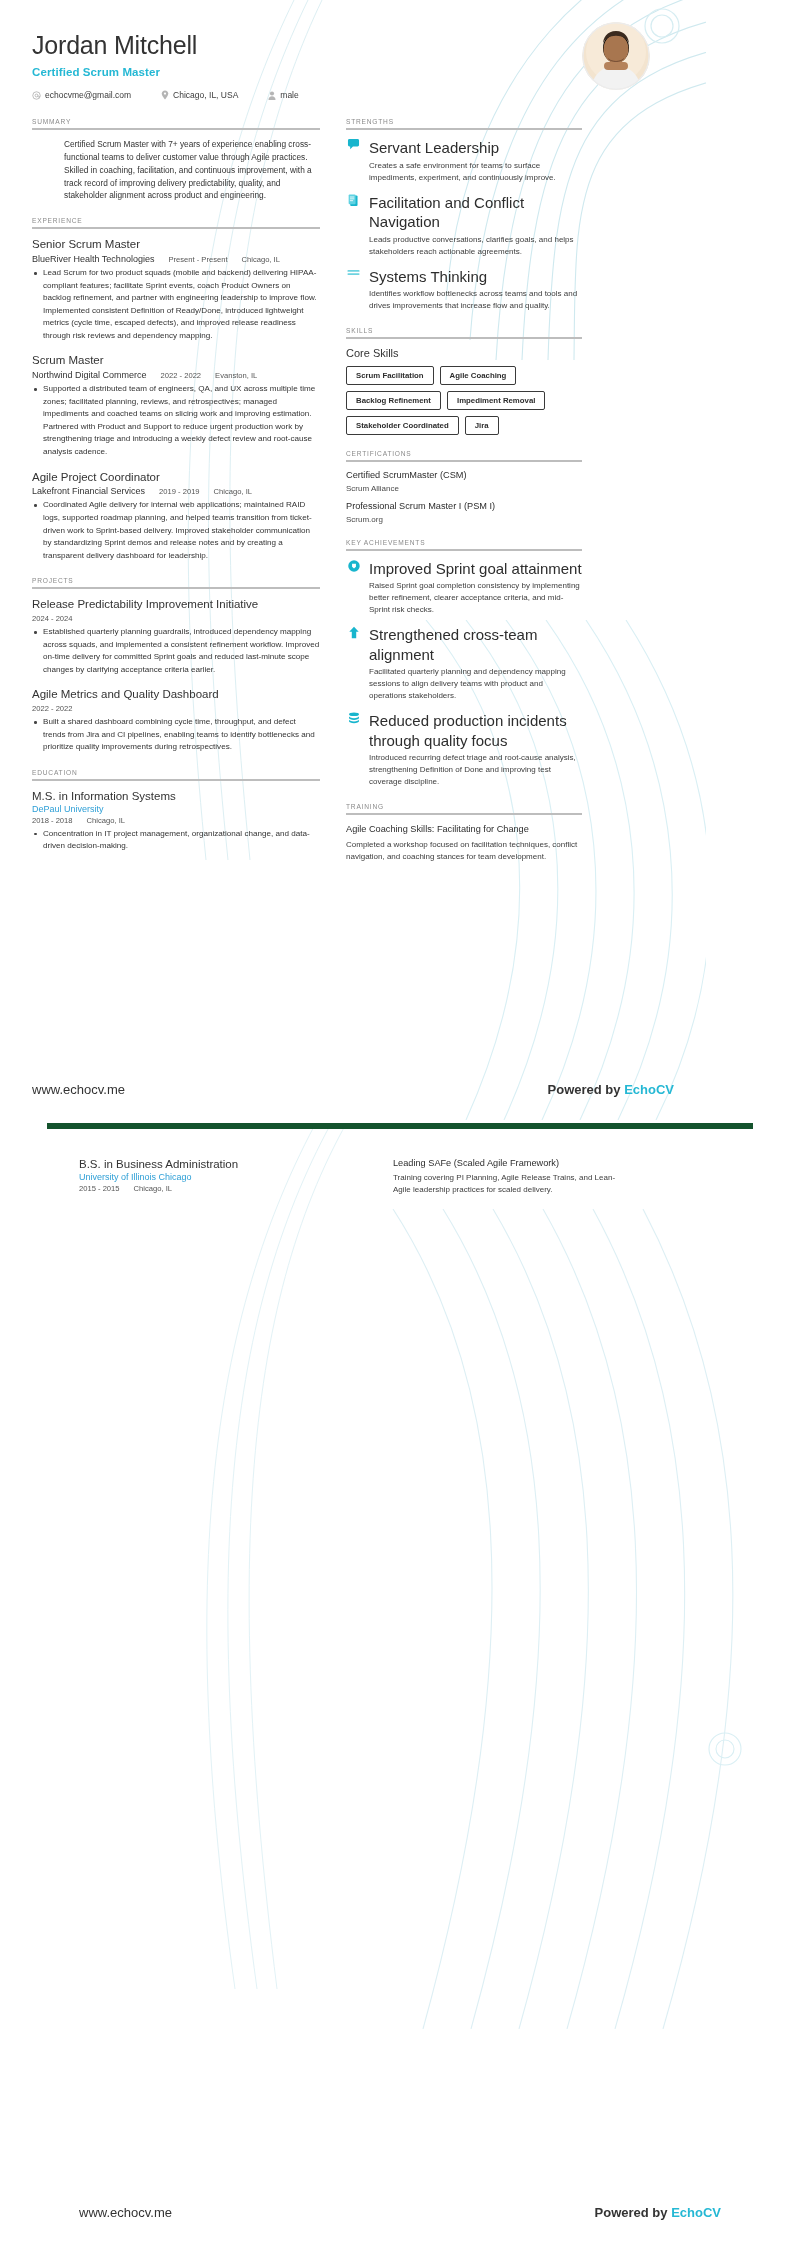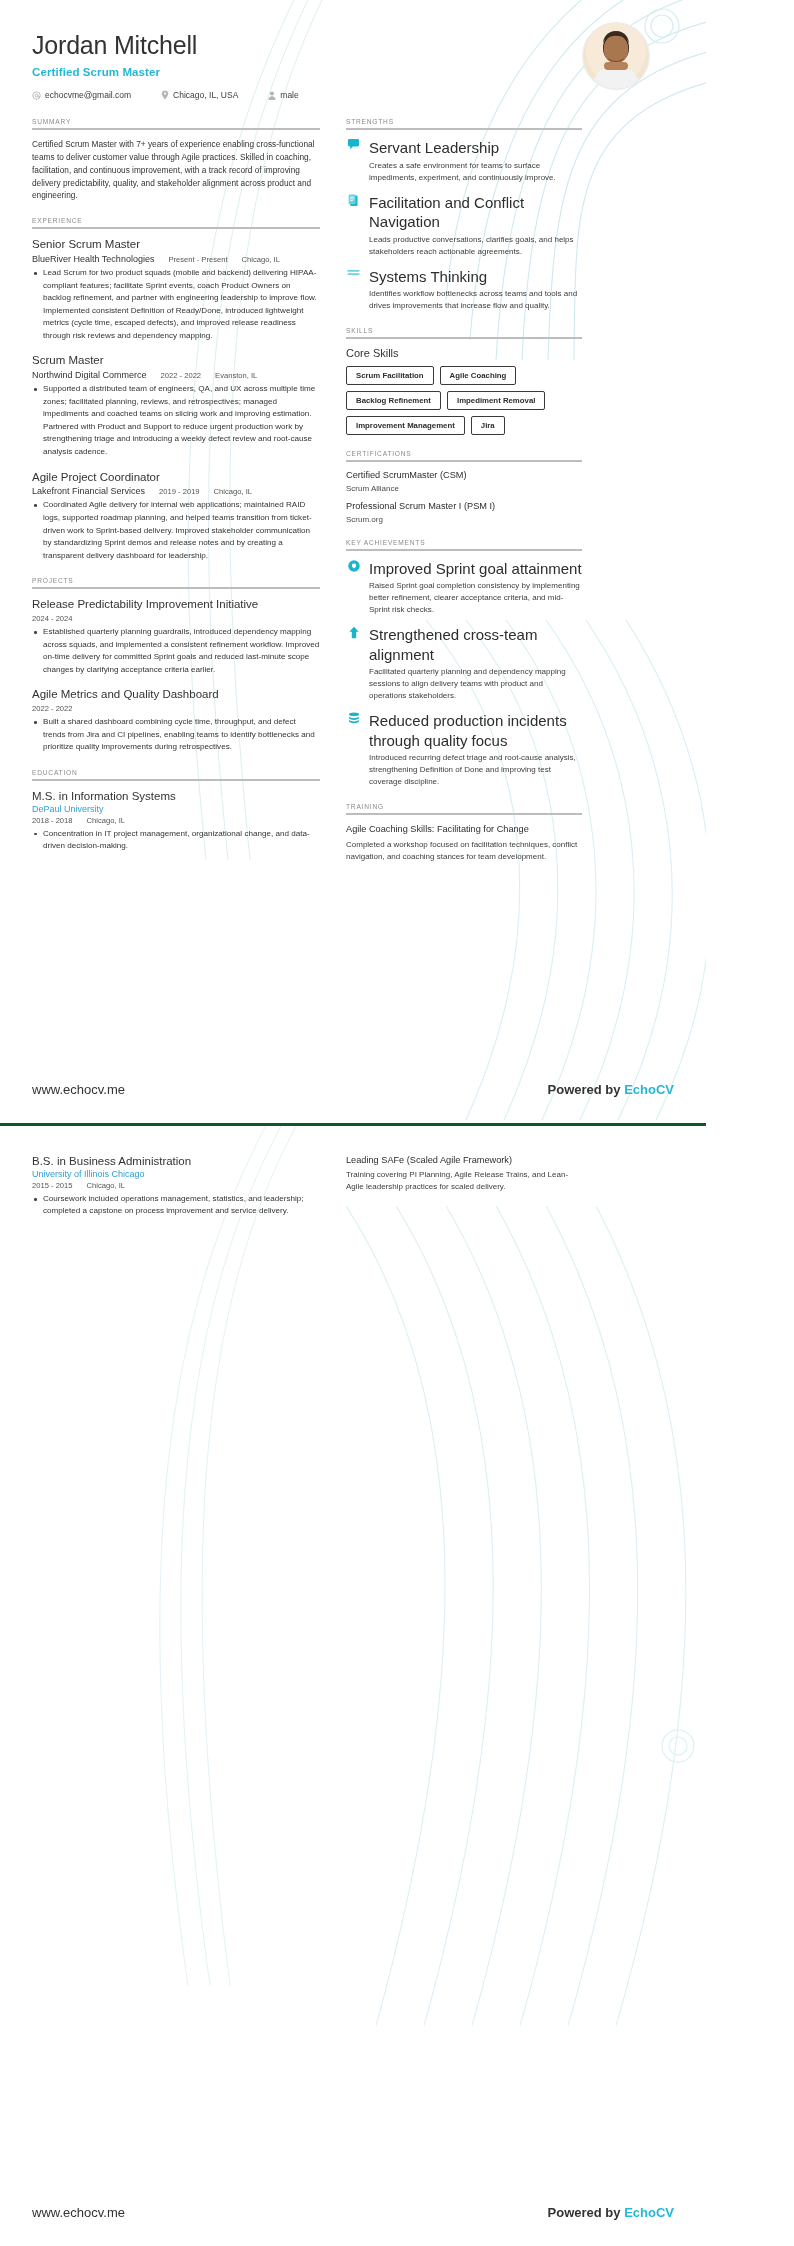--- a/index.html
+++ b/index.html
@@ -10,21 +10,21 @@
     color: #2d2d2d;
     -webkit-font-smoothing: antialiased;
   }
   .page {
     position: relative;
     width: 706px;
     height: 1123px;
     background: #ffffff;
     overflow: hidden;
   }
-  .page-2 { border-top: 3px solid #14532d; }
+  .page-2 { border-top: 6px solid #14532d; margin-left: 47px; }
 
   
   .deco {
     position: absolute;
     pointer-events: none;
     z-index: 0;
   }
   .deco svg { display: block; }
 
   .content {
@@ -98,20 +98,21 @@
     height: 2px;
     background: #bdbdbd;
     margin-bottom: 8px;
   }
 
   
   .para {
     font-size: 8.3px;
     line-height: 1.55;
     color: #333333;
+    margin-left: 32px;
   }
 
   
   .entry { margin-bottom: 11px; }
   .entry:last-child { margin-bottom: 0; }
   .entry-title {
     font-size: 11.5px;
     font-weight: 400;
     color: #333333;
     line-height: 1.3;
@@ -501,21 +502,21 @@
 
         <div class="sec">
           <div class="sec-label">SKILLS</div>
           <div class="sec-rule"></div>
           <div class="skills-heading">Core Skills</div>
           <div class="pills">
             <span class="pill">Scrum Facilitation</span>
             <span class="pill">Agile Coaching</span>
             <span class="pill">Backlog Refinement</span>
             <span class="pill">Impediment Removal</span>
-            <span class="pill">Improvement Management</span>
+            <span class="pill">Stakeholder Coordinated</span>
             <span class="pill">Jira</span>
           </div>
         </div>
 
         <div class="sec">
           <div class="sec-label">CERTIFICATIONS</div>
           <div class="sec-rule"></div>
           <div class="cert">
             <div class="cert-name">Certified ScrumMaster (CSM)</div>
             <div class="cert-issuer">Scrum Alliance</div>
@@ -629,23 +630,20 @@
 
       <div class="col-left">
         <div class="sec">
           <div class="entry">
             <div class="entry-title">B.S. in Business Administration</div>
             <div class="entry-org link">University of Illinois Chicago</div>
             <div class="entry-meta">
               <span class="entry-dates">2015 - 2015</span>
               <span class="entry-loc">Chicago, IL</span>
             </div>
-            <ul class="bullets">
-              <li>Coursework included operations management, statistics, and leadership; completed a capstone on process improvement and service delivery.</li>
-            </ul>
           </div>
         </div>
       </div>
 
       <div class="col-right">
         <div class="sec">
           <div class="cert">
             <div class="train-name">Leading SAFe (Scaled Agile Framework)</div>
             <div class="s-desc">Training covering PI Planning, Agile Release Trains, and Lean-Agile leadership practices for scaled delivery.</div>
           </div>

